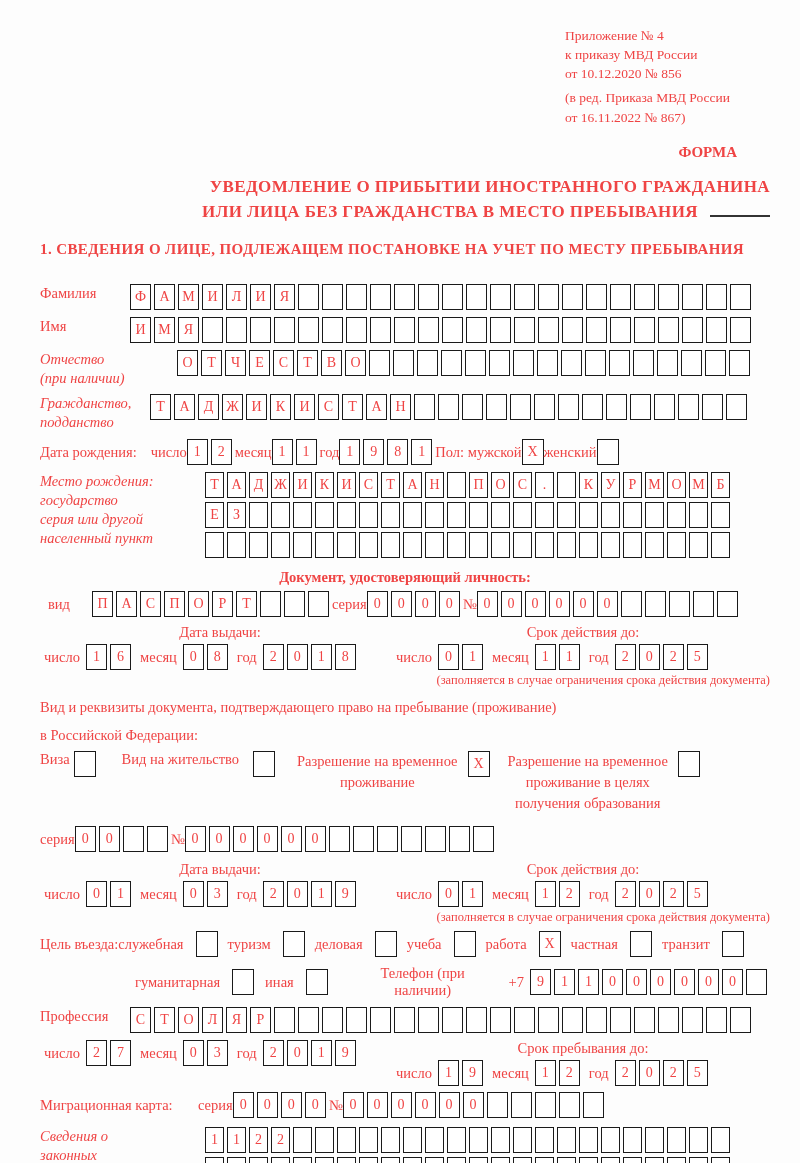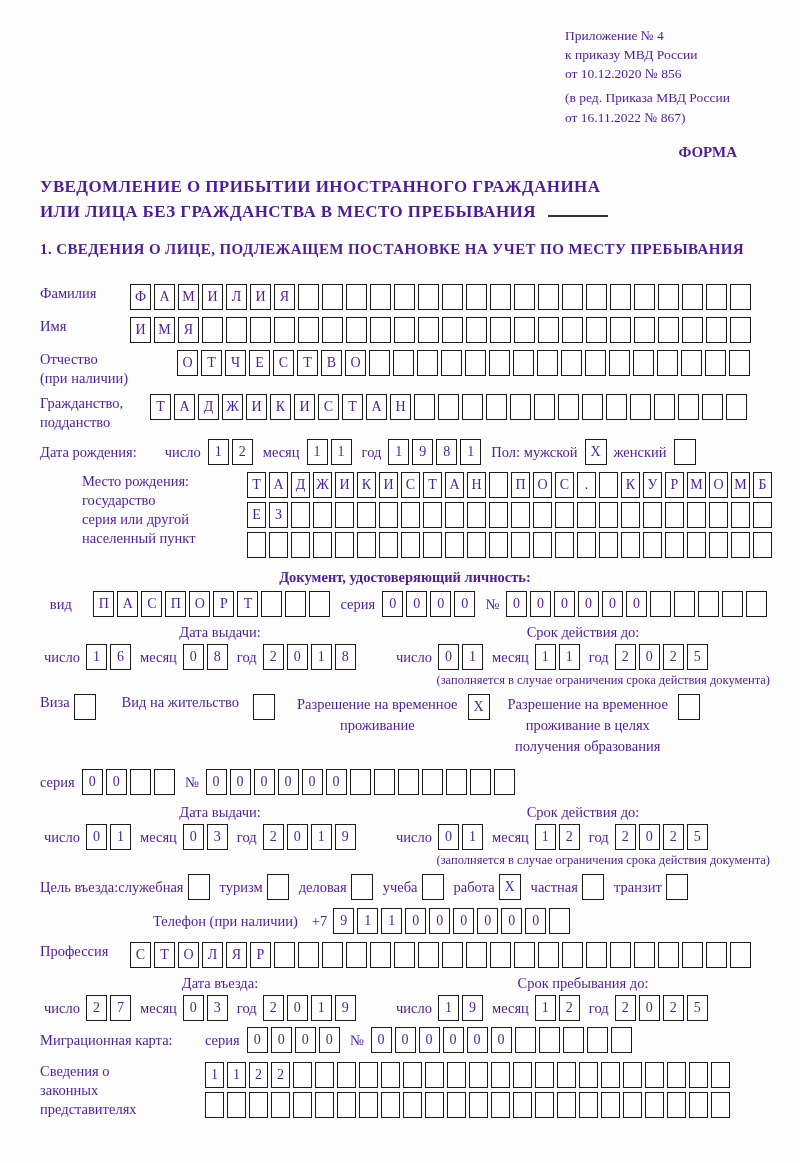--- a/index.html
+++ b/index.html
@@ -1,65 +1,65 @@
 <!DOCTYPE html>
 <html><head>
 <meta charset="utf-8">
 <style>
   html,body { margin:0; padding:0; background:#888; }
   .page {
     width:800px; height:1163px; box-sizing:border-box; margin:0 auto;
-    background:#fdfdfd; color:#4c1d95;
+    background:#fdfdfd; color:#ef4444;
     font-family:"Liberation Serif","DejaVu Serif",serif;
     padding:26px 30px 8px 40px; overflow:hidden; position:relative;
   }
   
   .hdr { width:205px; margin-left:auto; font-size:13.5px; line-height:1.42; }
   .hdr .h2 { margin-top:5px; }
   .forma { text-align:right; padding-right:33px; font-weight:bold; font-size:15px; margin:17px 0 13px; }
   
-  .title { text-align:left; font-weight:bold; font-size:17px; letter-spacing:.4px; line-height:1.5; margin-bottom:16px; }
+  .title { text-align:right; font-weight:bold; font-size:17px; letter-spacing:.4px; line-height:1.5; margin-bottom:16px; }
   .t-underline { display:inline-block; width:60px; border-bottom:2.5px solid #333; height:14px; margin-left:12px; }
   .sec-head { font-weight:bold; font-size:15px; letter-spacing:.4px; margin-bottom:26px; }
   
   .frow { display:flex; align-items:flex-start; margin-bottom:7px; font-size:14.5px; }
   .flabel { flex:none; line-height:1.3; }
-  .flabel span { display:block; }
+  .flabel span { display:block;font-style:italic; }
   .lw1 { width:90px; } .lw2 { width:137px; } .lw3 { width:110px; } .lw4 { width:165px; }
   .cells { display:inline-flex; flex:none; }
   .cell {
     display:inline-flex; box-sizing:border-box; flex:none;
     width:21px; height:26px; border:1.5px solid #1a1a1a; margin-right:3px;
     align-items:center; justify-content:center; font-size:14px; background:#fff;
   }
   .sm .cell { width:19px; }
   .cb {
     display:inline-flex; box-sizing:border-box; flex:none;
     width:22px; height:26px; border:1.5px solid #1a1a1a;
     align-items:center; justify-content:center; font-size:14px; background:#fff;
   }
-  .inline { display:flex; align-items:center; gap:7px; flex-wrap:nowrap; }
+  .inline { display:flex; align-items:center; flex-wrap:nowrap; }
   .stack > .cells { display:flex; margin-bottom:4px; }
   
   .center-bold { text-align:center; font-weight:bold; font-size:14.5px; margin:2px 0 5px; }
   
   .dates { display:flex; margin-bottom:6px; font-size:14.5px; }
   .dg-left { width:352px; margin-left:4px; flex:none; }
   .dg-right { flex:1; }
   .dtitle { text-align:center; margin-bottom:3px; }
   .dline { display:flex; align-items:center; gap:6px; }
   .dnote { font-size:12.5px; text-align:right; margin-top:3px;font-family:Liberation Serif, serif; }
   
   .stay-text { font-size:14.5px; line-height:1.9; margin-bottom:2px; }
   .stayopts { display:flex; align-items:flex-start; margin:2px 0 12px; font-size:14.5px; }
   .optpair { display:flex; align-items:flex-start; }
   .mlabel { text-align:center; line-height:1.45; }
   
   .purpose { display:flex; align-items:center; margin-bottom:8px; font-size:14.5px; flex-wrap:nowrap; }
-  .opt { display:inline-flex; align-items:center; gap:4px; margin-right:5px; }
+  .opt { display:inline-flex; align-items:center; gap:12px; margin-right:5px; }
   .opt .olabel { white-space:nowrap; }
 </style>
 </head>
 <body>
 
 <div class="page">
 
   <div class="hdr">
     <div>Приложение № 4</div>
     <div>к приказу МВД России</div>
@@ -228,21 +228,21 @@
         <span class="cell">9</span>
         <span class="cell">8</span>
         <span class="cell">1</span>
       </span>
     <span>Пол: мужской</span>
     <span class="cb">X</span>
     <span>женский</span>
     <span class="cb"></span>
   </div>
 
-  <div class="frow" style="margin-top:6px;margin-left:42px;">
+  <div class="frow" style="margin-top:6px;">
     <div class="flabel lw4">
       <span>Место рождения:</span>
       <span>государство</span>
       <span>серия или другой</span>
       <span>населенный пункт</span>
     </div>
     <div class="stack sm">
       <div class="cells sm">
           <span class="cell">Т</span>
           <span class="cell">А</span>
@@ -405,20 +405,24 @@
             <span class="cell">2</span>
             <span class="cell">0</span>
             <span class="cell">2</span>
             <span class="cell">5</span>
           </span>
       </div>
       <div class="dnote">(заполняется в случае ограничения срока действия документа)</div>
     </div>
   </div>
 
+  <div class="stay-text">
+    <div>Вид и реквизиты документа, подтверждающего право на пребывание (проживание)</div>
+    <div>в Российской Федерации:</div>
+  </div>
   <div class="stayopts">
     <span class="optpair">
       <span>Виза</span>
       <span class="cb" style="margin-left:4px;"></span>
     </span>
     <span class="optpair" style="margin-left:26px;">
       <span>Вид на жительство</span>
       <span class="cb" style="margin-left:14px;"></span>
     </span>
     <span class="optpair" style="margin-left:22px;">
@@ -539,20 +543,30 @@
           <span class="olabel">частная</span>
           <span class="cb"></span>
         </span>
         <span class="opt">
           <span class="olabel">транзит</span>
           <span class="cb"></span>
         </span>
       </span>
   </div>
   <div class="purpose" style="padding-left:95px;">
+    <span class="inline" style="gap:6px;">
+        <span class="opt">
+          <span class="olabel">гуманитарная</span>
+          <span class="cb"></span>
+        </span>
+        <span class="opt">
+          <span class="olabel">иная</span>
+          <span class="cb"></span>
+        </span>
+      </span>
     <span style="margin-left:18px; margin-right:14px;text-align:center;">Телефон (при наличии)</span>
     <span style="margin-right:6px;">+7</span>
     <span class="cells">
         <span class="cell">9</span>
         <span class="cell">1</span>
         <span class="cell">1</span>
         <span class="cell">0</span>
         <span class="cell">0</span>
         <span class="cell">0</span>
         <span class="cell">0</span>
@@ -589,21 +603,20 @@
         <span class="cell"></span>
         <span class="cell"></span>
         <span class="cell"></span>
         <span class="cell"></span>
         <span class="cell"></span>
       </div>
   </div>
 
   <div class="dates">
     <div class="dg-left">
-      <div class="dtitle">Дата въезда:</div>
       <div class="dline">
         <span>число</span>
         <span class="cells">
             <span class="cell">2</span>
             <span class="cell">7</span>
           </span>
         <span>месяц</span>
         <span class="cells">
             <span class="cell">0</span>
             <span class="cell">3</span>

